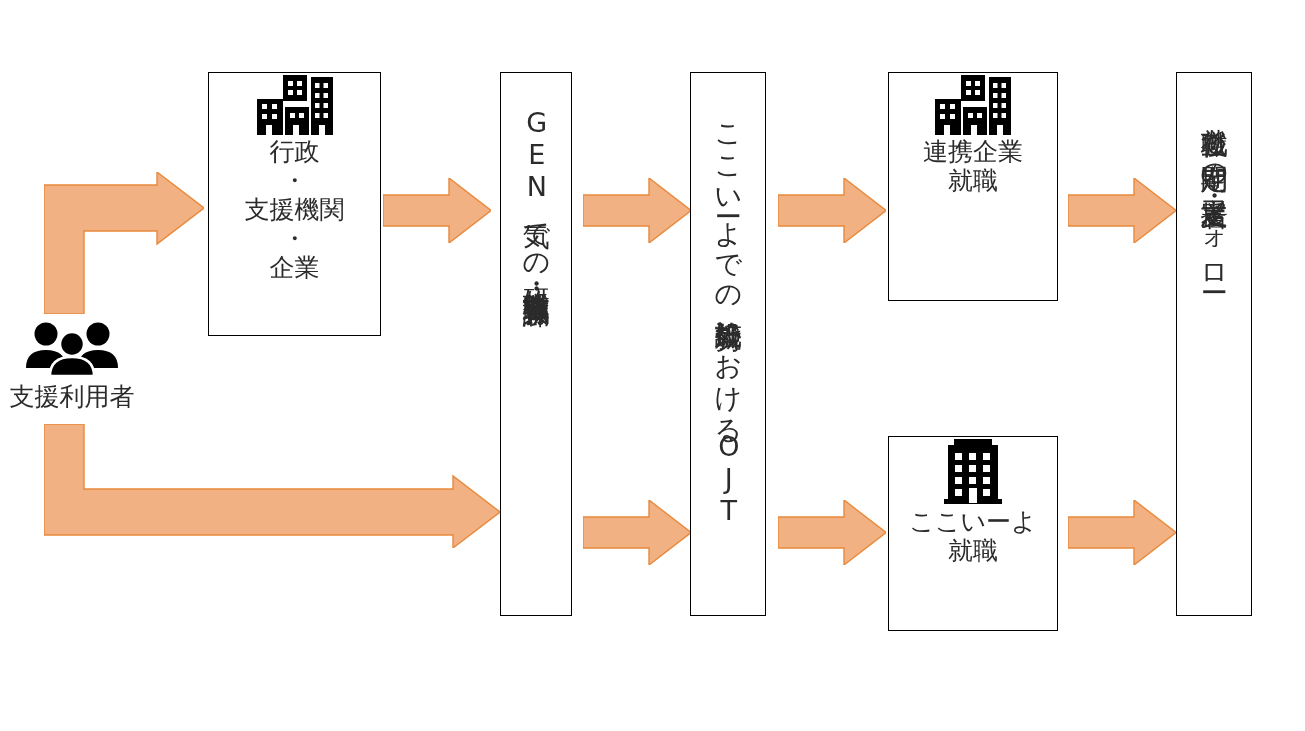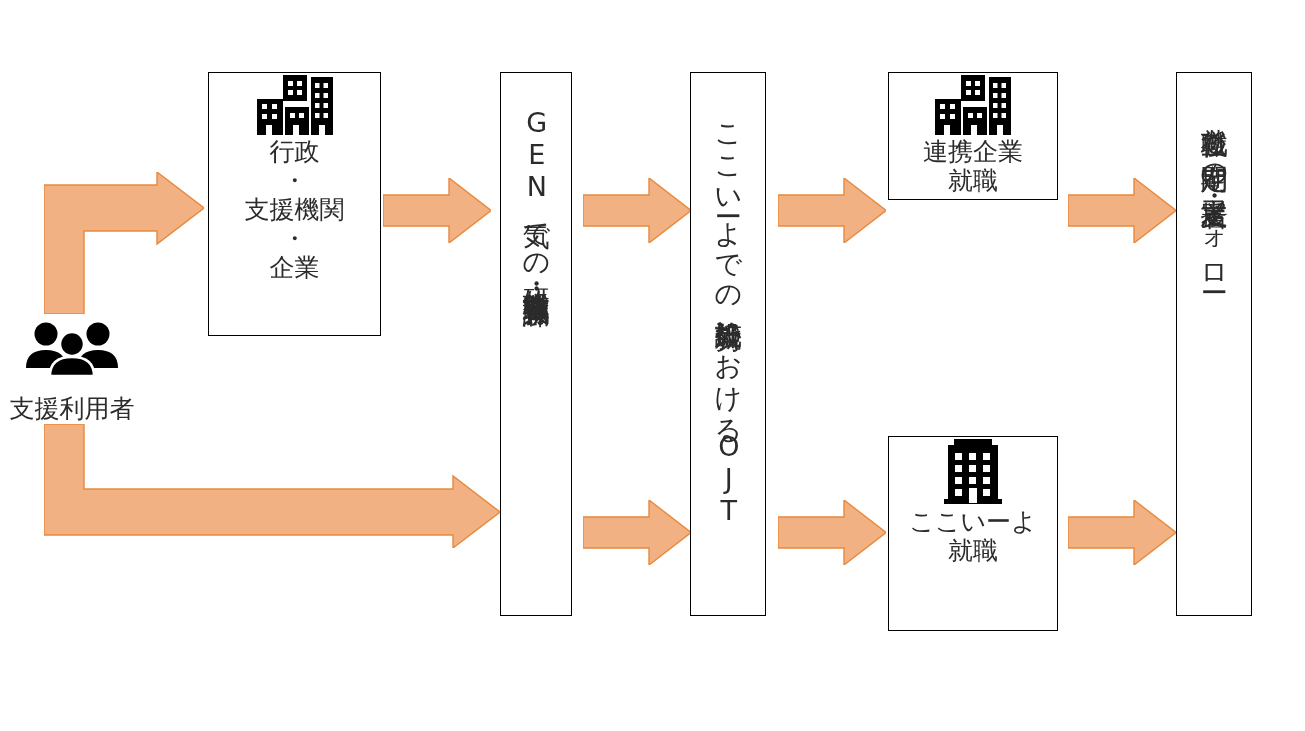--- a/index.html
+++ b/index.html
@@ -65,21 +65,21 @@
   
   .people-node {
     position: absolute;
     display: flex;
     flex-direction: column;
     align-items: center;
   }
   .people-label {
     font-size: 25px;
     color: #2b2b2b;
-    margin-top: 16px;
+    margin-top: 4px;
     white-space: nowrap;
     font-family: "DejaVu Sans", "Liberation Sans", sans-serif;
   }
 
   
   .arrow, .elbow {
     position: absolute;
   }
   .arrow svg, .elbow svg { display: block; }
 </style>
@@ -183,21 +183,21 @@
     <svg width="108" height="65" viewBox="0 0 108 65">
       <polygon points="0,17 66,17 66,0 108,32.5 66,65 66,48 0,48" fill="#F2B183" stroke="#E8893C" stroke-width="1.4"></polygon>
     </svg>
   </div>
   <div class="arrow" style="left:778px; top:500px; width:108px; height:65px;">
     <svg width="108" height="65" viewBox="0 0 108 65">
       <polygon points="0,17 66,17 66,0 108,32.5 66,65 66,48 0,48" fill="#F2B183" stroke="#E8893C" stroke-width="1.4"></polygon>
     </svg>
   </div>
 
-  <div class="box" style="left:888px; top:72px; width:170px; height:128px;">
+  <div class="box" style="left:888px; top:72px; width:170px; height:229px;">
     <svg width="80" height="62" viewBox="0 0 80 62">
       <rect x="56" y="4" width="22" height="58" fill="#000000"></rect>
       <rect x="60" y="10" width="4.5" height="5" fill="#ffffff"></rect>
       <rect x="68.5" y="10" width="4.5" height="5" fill="#ffffff"></rect>
       <rect x="60" y="20" width="4.5" height="5" fill="#ffffff"></rect>
       <rect x="68.5" y="20" width="4.5" height="5" fill="#ffffff"></rect>
       <rect x="60" y="30" width="4.5" height="5" fill="#ffffff"></rect>
       <rect x="68.5" y="30" width="4.5" height="5" fill="#ffffff"></rect>
       <rect x="60" y="40" width="4.5" height="5" fill="#ffffff"></rect>
       <rect x="68.5" y="40" width="4.5" height="5" fill="#ffffff"></rect>

